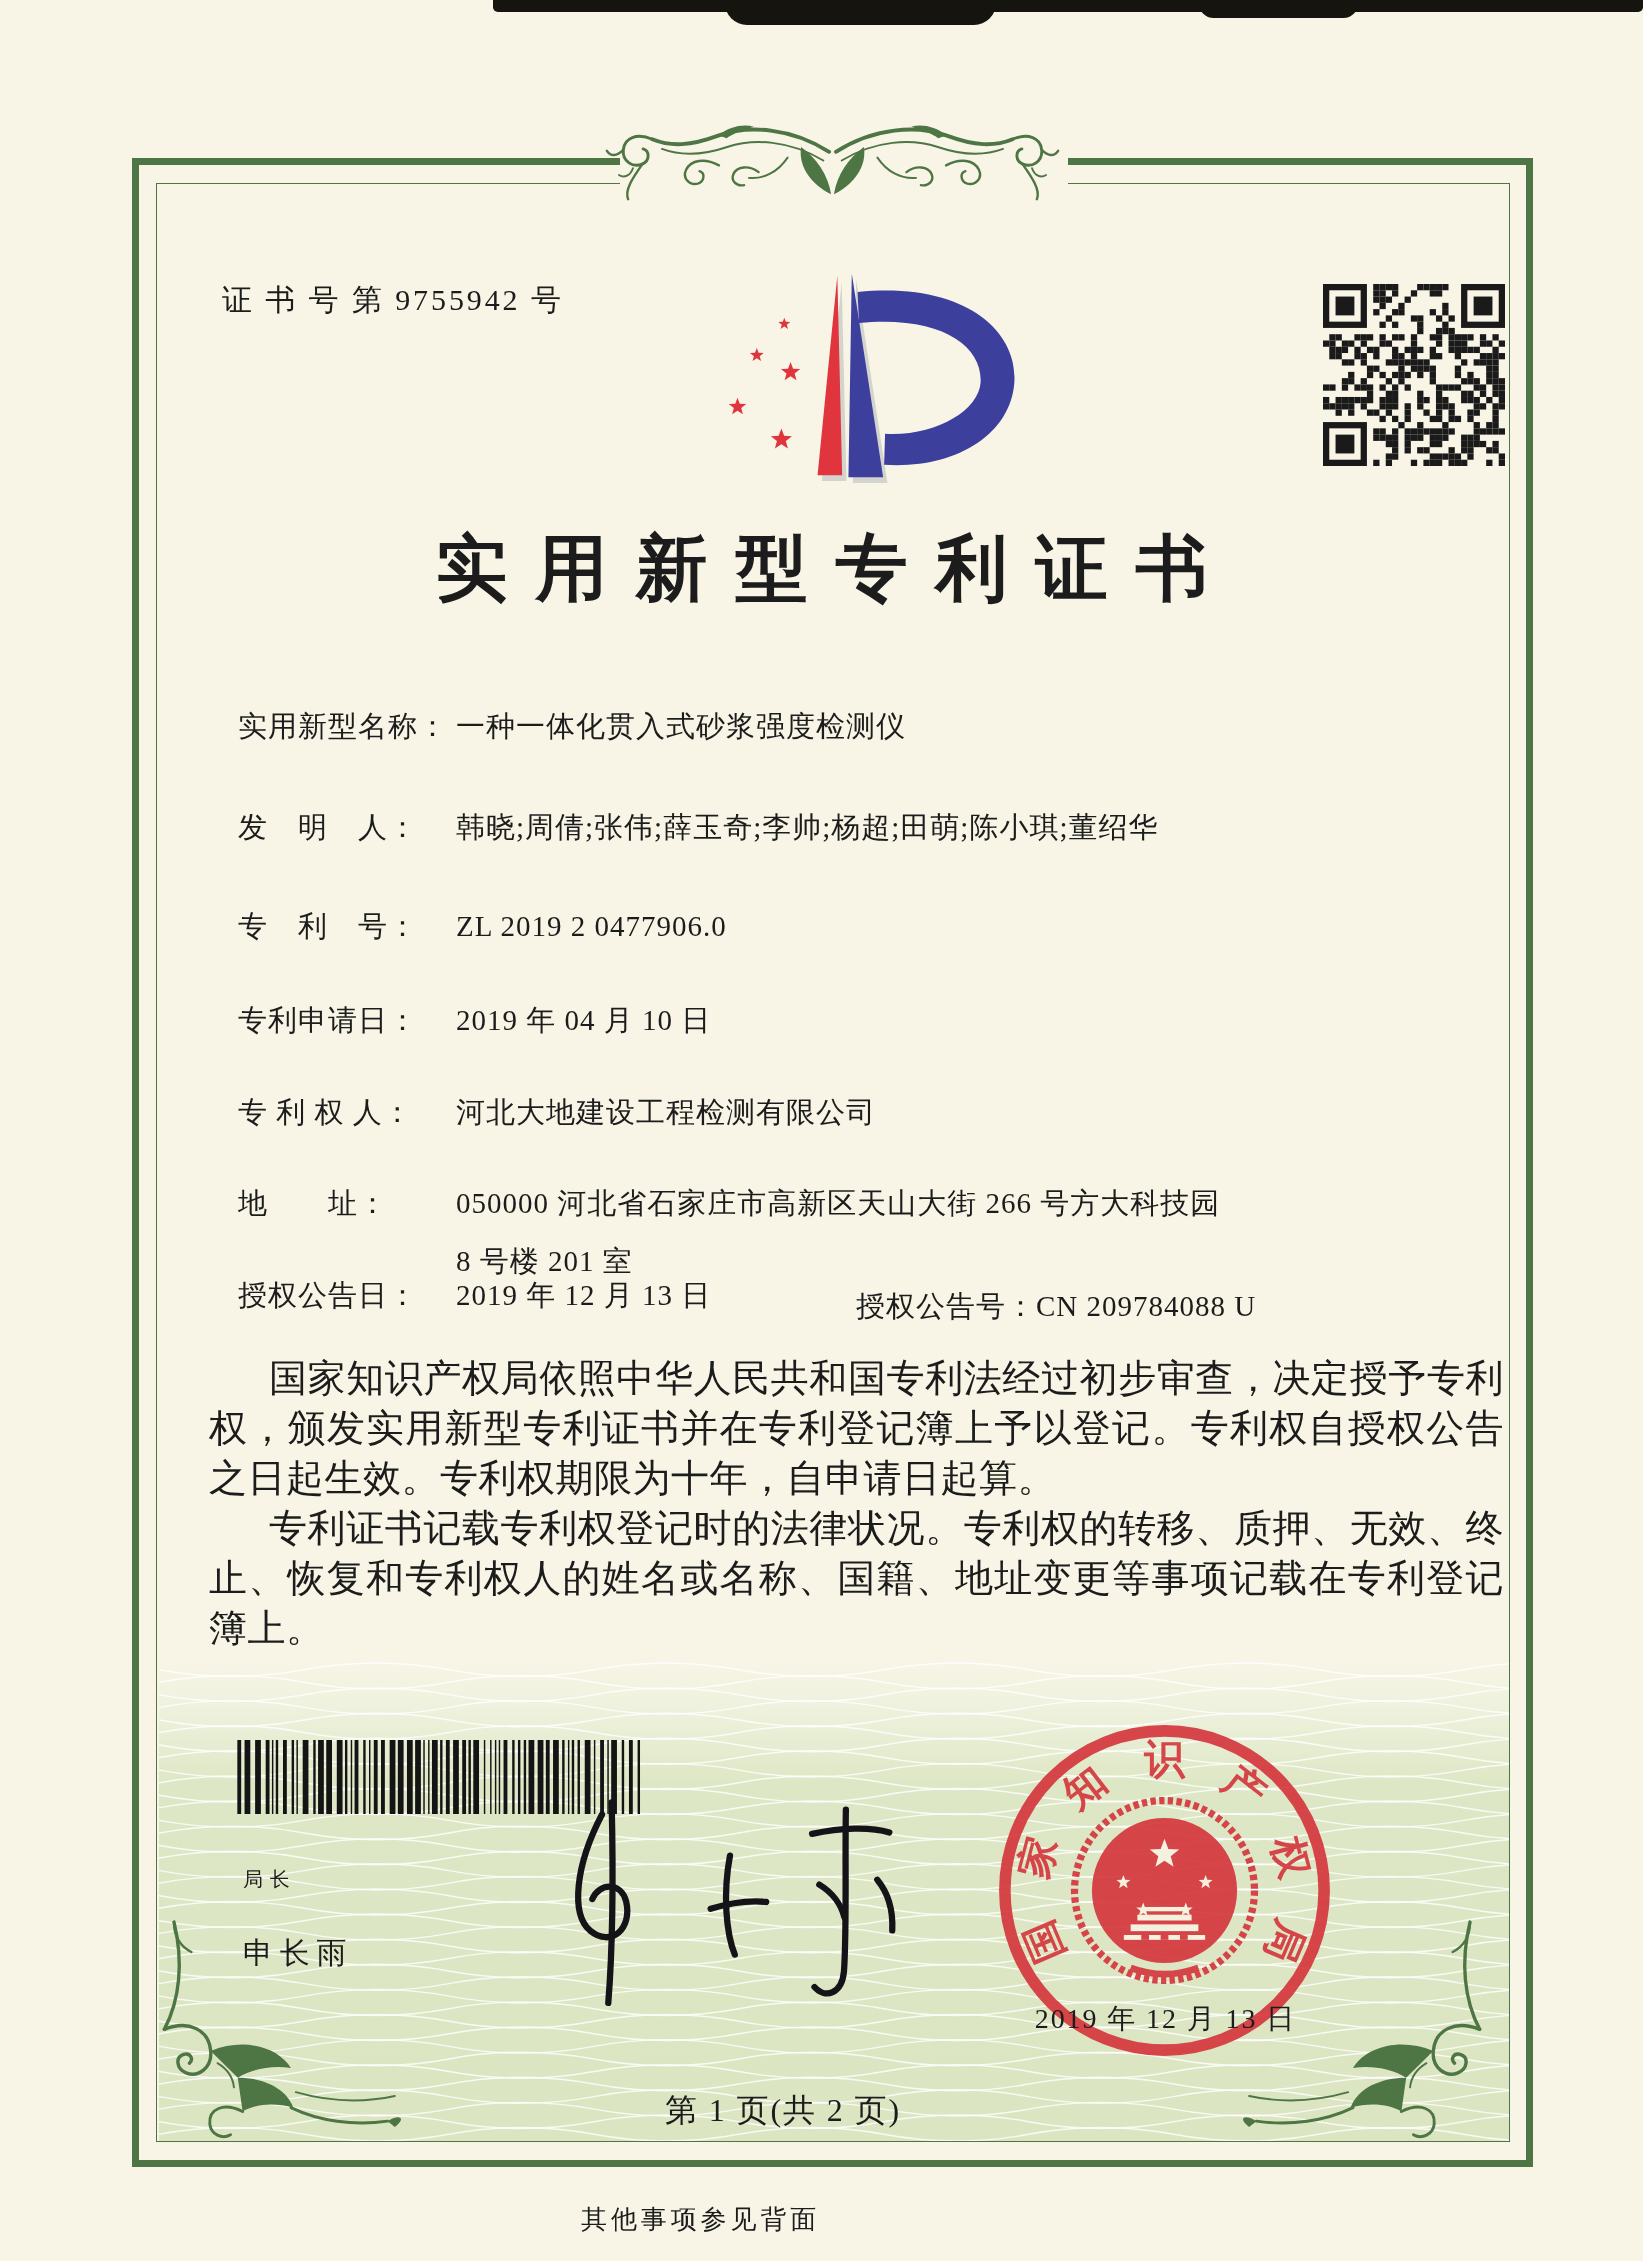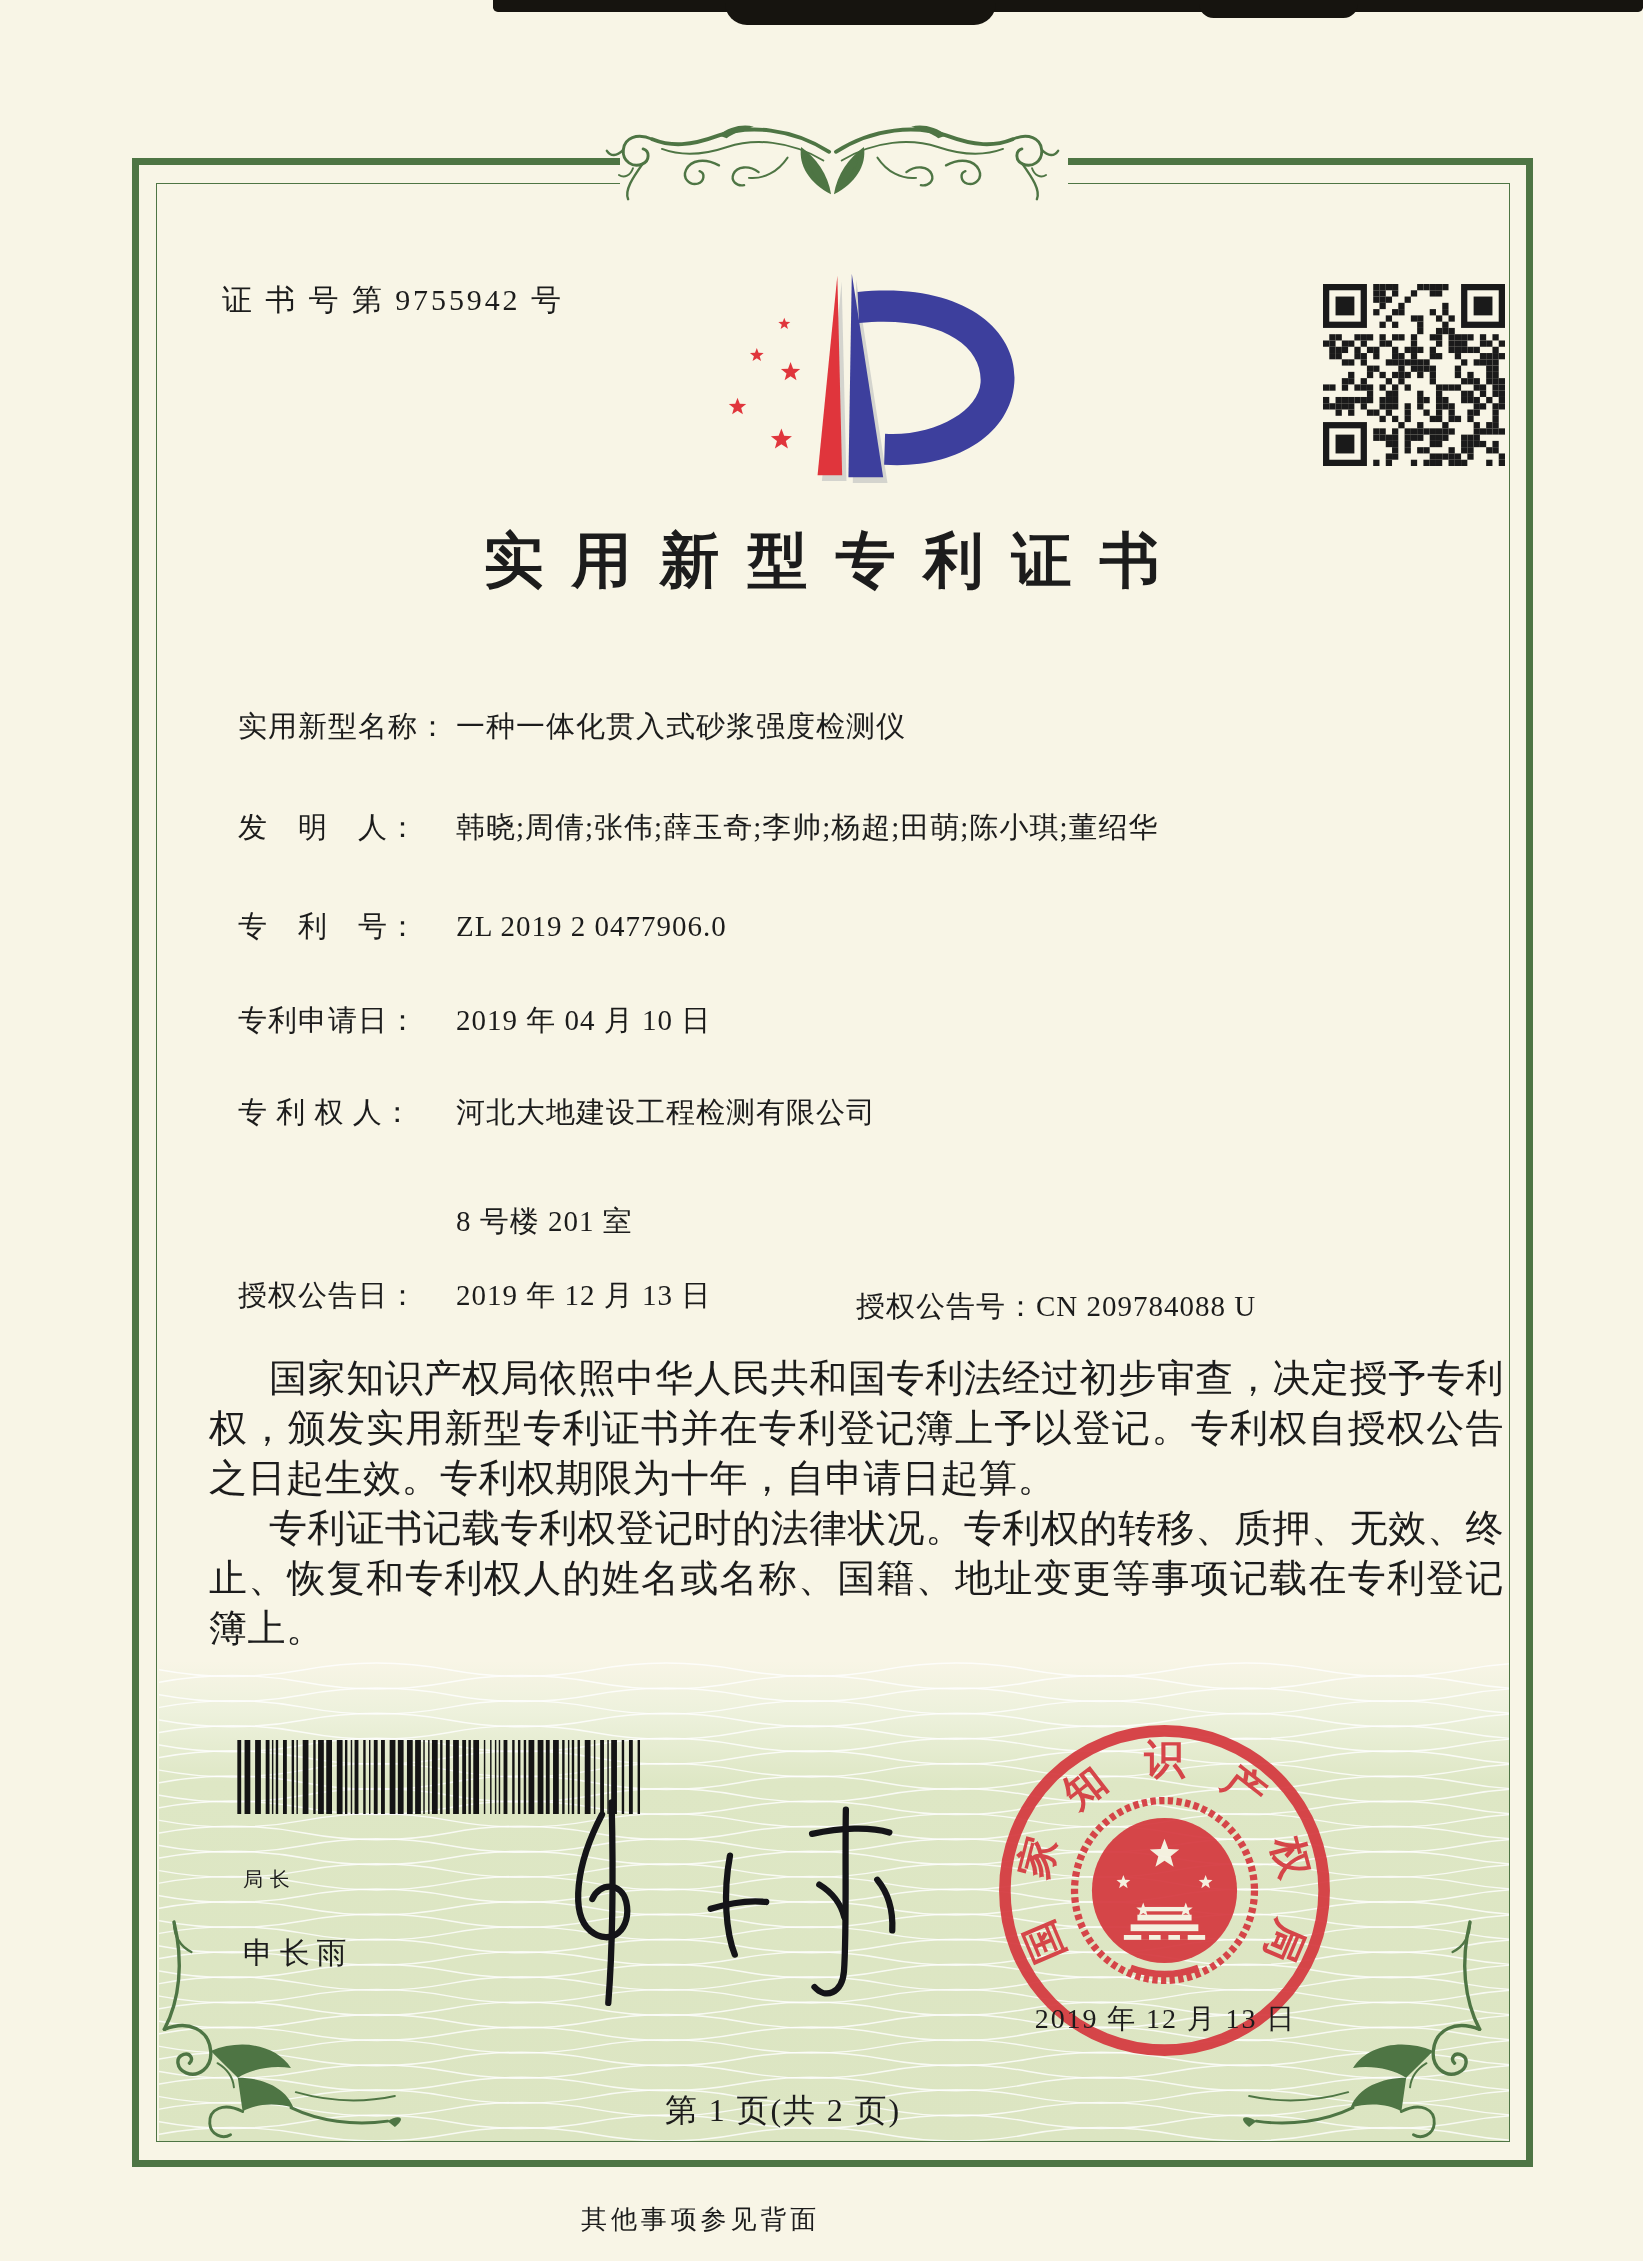--- a/index.html
+++ b/index.html
@@ -23,21 +23,21 @@
   .corner-left{left:145px;top:1918px;}
   .corner-right{left:1238px;top:1918px;transform:scaleX(-1);}
   
   .band{left:159px;top:1661px;width:1351px;height:481px;z-index:1;
     background:linear-gradient(180deg,#f8f5e6 0px,#edf1dc 53px,#dee7c5 121px,#dce5c2 100%);}
   .band svg{position:absolute;left:0;top:0;}
   
   .cert-no{left:222px;top:280px;font-size:30px;letter-spacing:2.9px;z-index:2;}
   .logo{left:691px;top:267px;width:338px;height:217px;z-index:2;}
   .qr{left:1323px;top:284px;width:182px;height:182px;z-index:2;}
-  .title{left:0;top:521px;width:1643px;text-align:center;font-size:60px;font-weight:bold;
+  .title{left:0;top:521px;width:1643px;text-align:center;font-size:72px;font-weight:bold;
     letter-spacing:28px;text-indent:28px;z-index:2;}
   
   .row{left:222px;width:1281px;font-size:29px;letter-spacing:1px;z-index:2;white-space:nowrap;margin-left:16px;}
   .row .lab{display:inline-block;width:218px;letter-spacing:1px;}
   .row .cont2{padding-left:218px;margin-top:18.4px;}
   .pair2{position:absolute;left:618px;top:11px;white-space:nowrap;font-family:Liberation Serif, serif;}
   
   .paras{left:209px;top:1353px;width:1295px;font-size:38px;line-height:50px;
     text-align:justify;z-index:2;}
   .paras p{margin:0;text-indent:60px;letter-spacing:0.5px;}
@@ -507,20 +507,21 @@
 <div class="abs row" style="top:907px">
   <span class="lab">专　利　号：</span><span>ZL 2019 2 0477906.0</span>
 </div>
 <div class="abs row" style="top:1001px">
   <span class="lab">专利申请日：</span><span>2019 年 04 月 10 日</span>
 </div>
 <div class="abs row" style="top:1093px">
   <span class="lab">专 利 权 人：</span><span>河北大地建设工程检测有限公司</span>
 </div>
 <div class="abs row" style="top:1184px">
+  <div><span class="lab">地　　址：</span><span>050000  河北省石家庄市高新区天山大街 266 号方大科技园</span></div>
   <div class="cont2">8 号楼 201 室</div>
 </div>
 <div class="abs row" style="top:1276px">
   <span class="lab">授权公告日：</span><span>2019 年 12 月 13 日</span>
   <span class="pair2">
     <span>授权公告号：</span><span>CN 209784088 U</span>
   </span>
 </div>
 
 <div class="abs paras">

